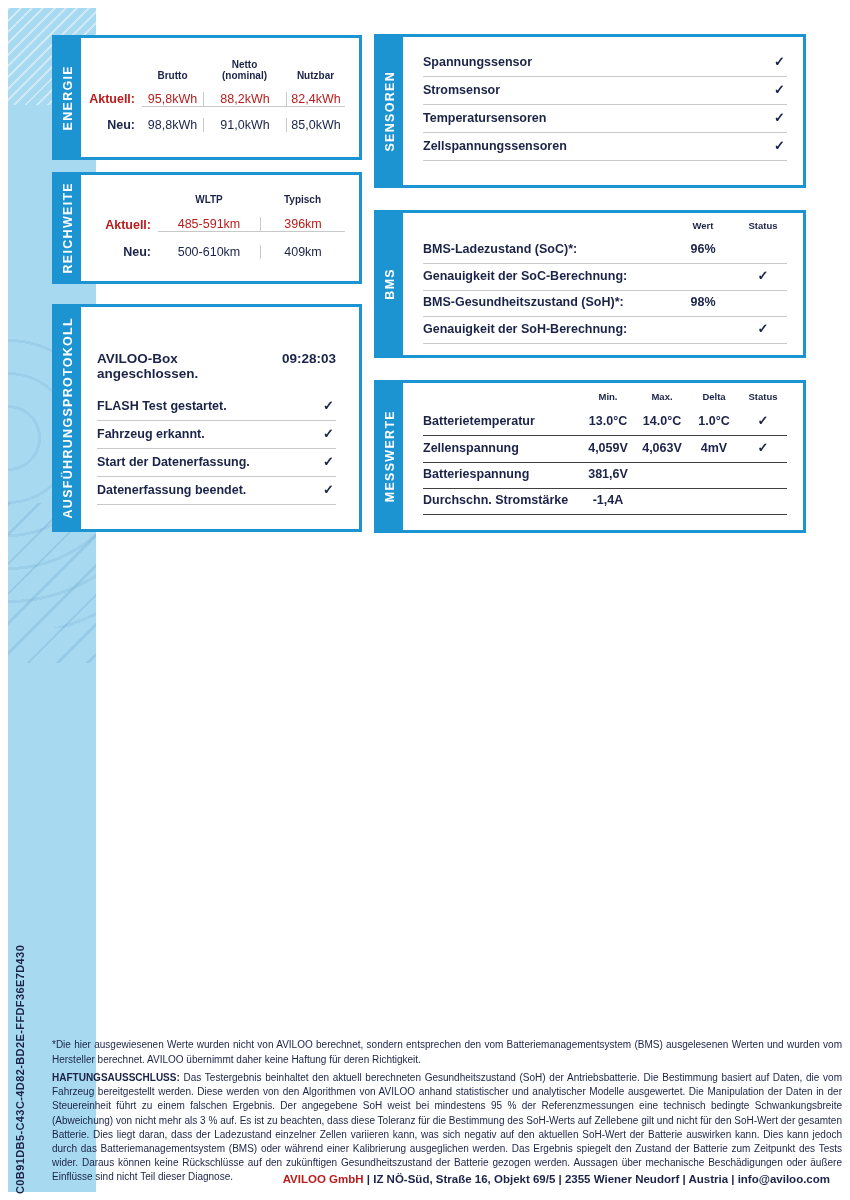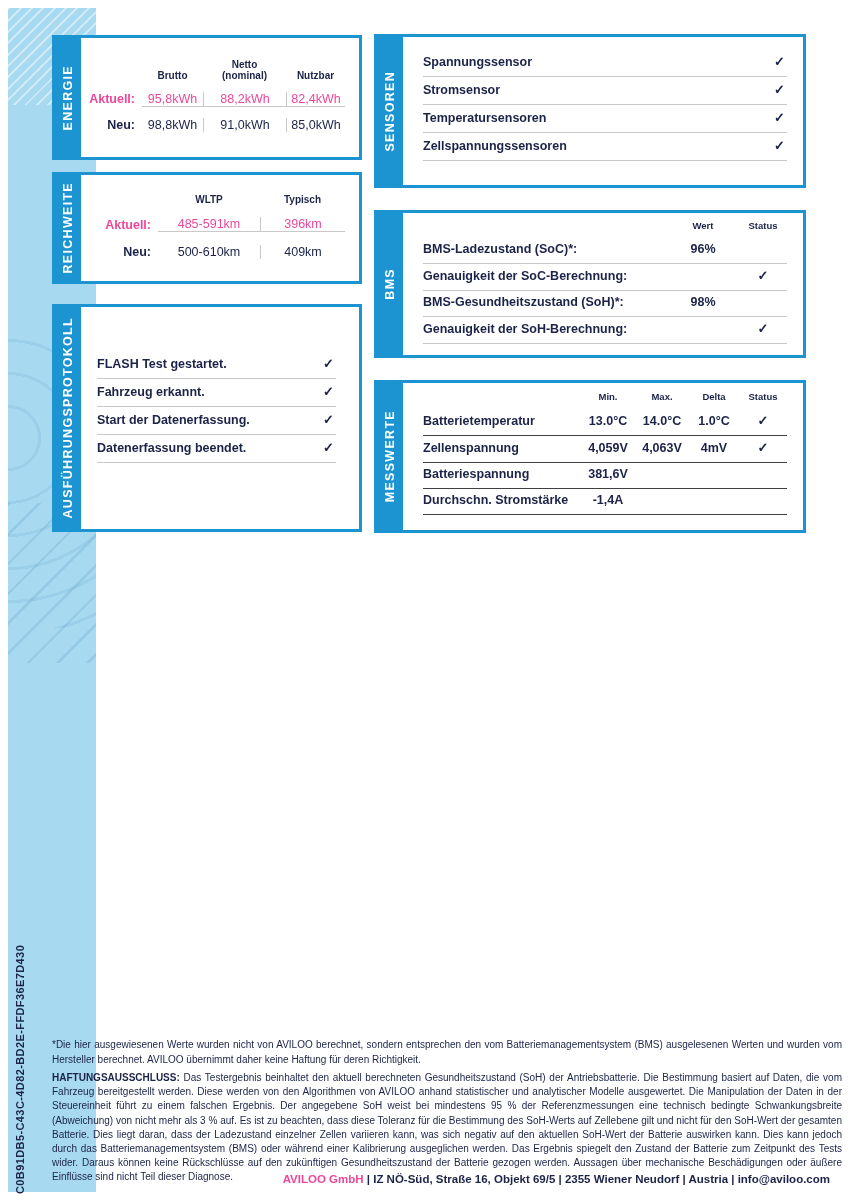--- a/index.html
+++ b/index.html
@@ -34,21 +34,21 @@
   }
   .content { flex:1; min-width:0; }
 
   .p-energie    { left:52px;  top:35px;  width:310px; height:125px; }
   .p-reichweite { left:52px;  top:172px; width:310px; height:112px; }
   .p-protokoll  { left:52px;  top:304px; width:310px; height:228px; }
   .p-sensoren   { left:374px; top:34px;  width:432px; height:154px; }
   .p-bms        { left:374px; top:210px; width:432px; height:148px; }
   .p-messwerte  { left:374px; top:380px; width:432px; height:153px; }
 
-  .blue-txt { color:#ec4899; }
+  .blue-txt { color:#b91c1c; }
   .check { font-weight:900; font-size:13px; color:#1b2348; }
 
   
   .e-content { padding:6px 14px 0 4px; }
   .e-head, .e-row { display:grid; align-items:center; }
   .e-head { grid-template-columns:57px 61px 83px 1fr; height:42px; align-items:end; padding-bottom:5px; }
   .e-row  { grid-template-columns:57px 61px 83px 1fr; height:26px; }
   .r-content { padding:12px 14px 0 4px; }
   .r-head { display:grid; grid-template-columns:73px 102px 1fr; height:24px; align-items:end; padding-bottom:6px; }
   .r-row  { display:grid; grid-template-columns:73px 102px 1fr; height:27px; align-items:center; }
@@ -142,20 +142,24 @@
       <div class="val vsep">409km</div>
     </div>
   </div>
 </div>
 
 <div class="panel p-protokoll">
   <div class="tab">
       <span>AUSFÜHRUNGSPROTOKOLL</span>
     </div>
   <div class="content pk-content">
+    <div class="pk-first">
+      <span>AVILOO-Box angeschlossen.</span>
+      <span>09:28:03</span>
+    </div>
     <div class="pk-row">
       <span>FLASH Test gestartet.</span>
       <span class="check">✓</span>
     </div>
     <div class="pk-row">
       <span>Fahrzeug erkannt.</span>
       <span class="check">✓</span>
     </div>
     <div class="pk-row">
       <span>Start der Datenerfassung.</span>

